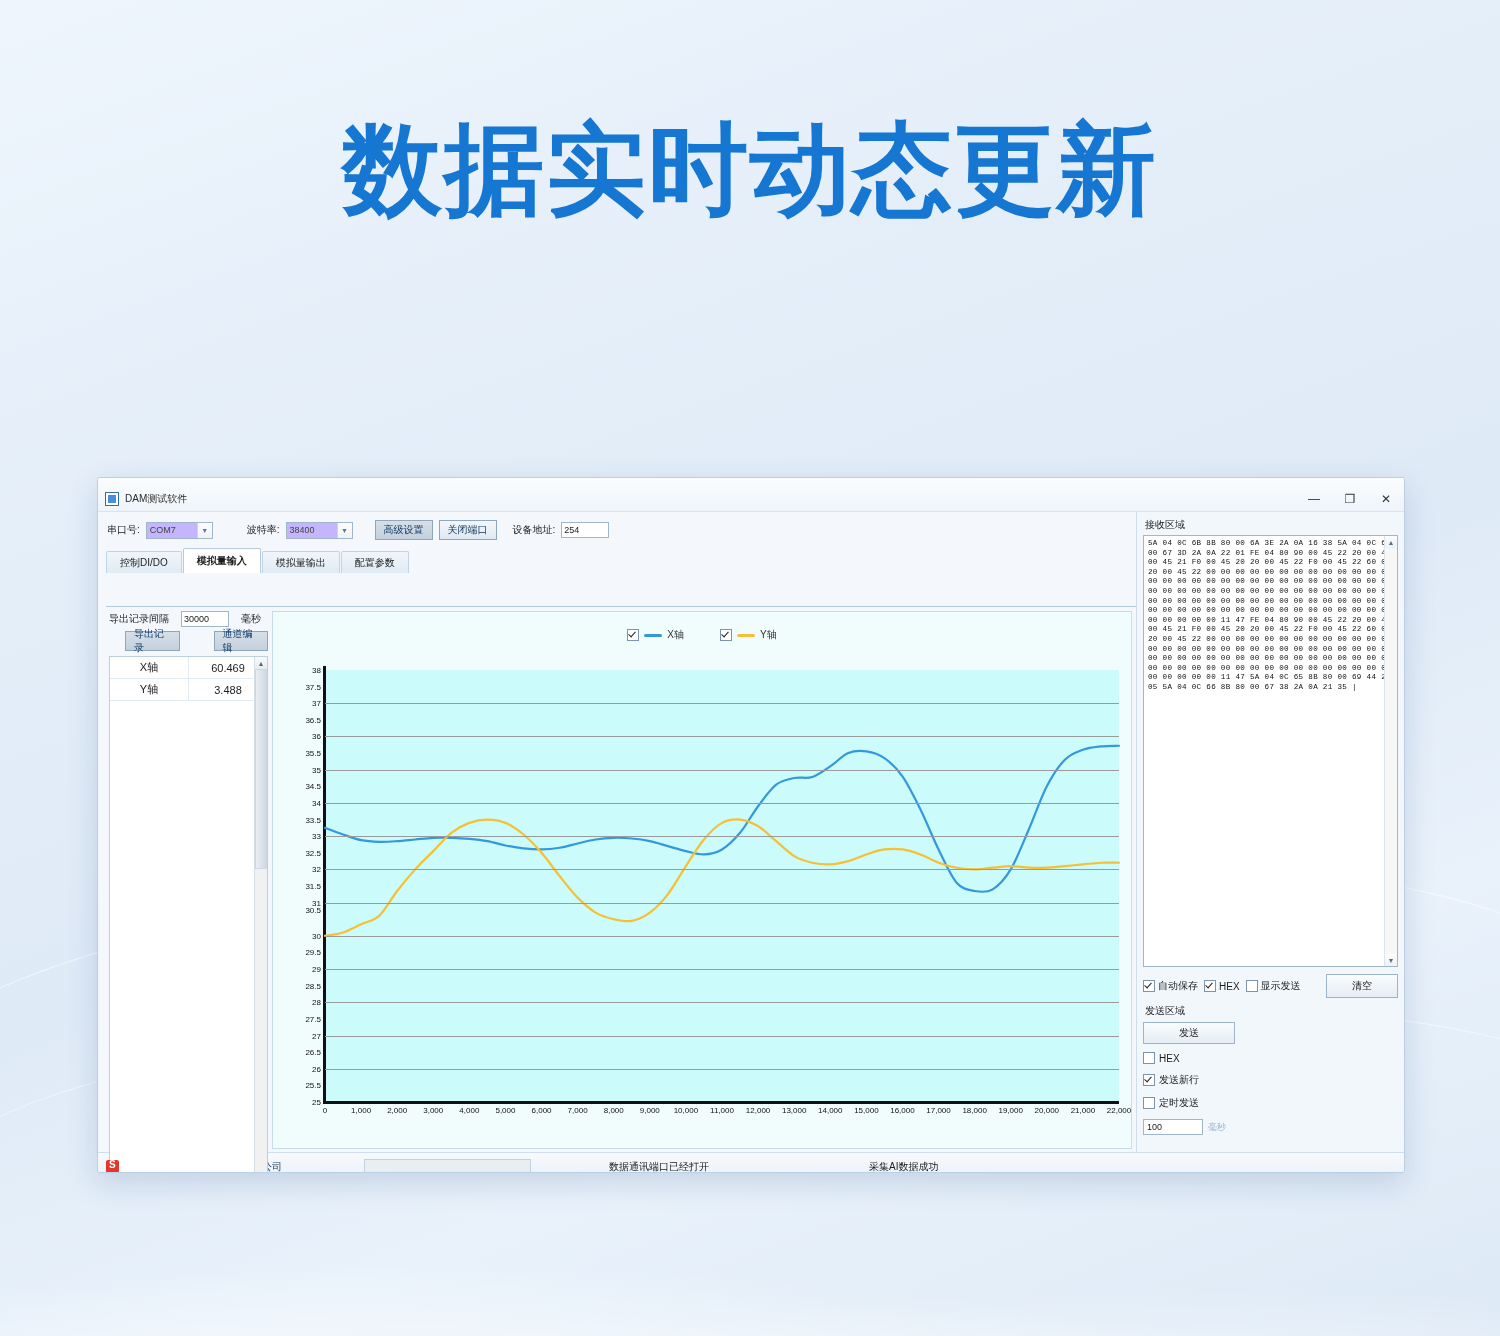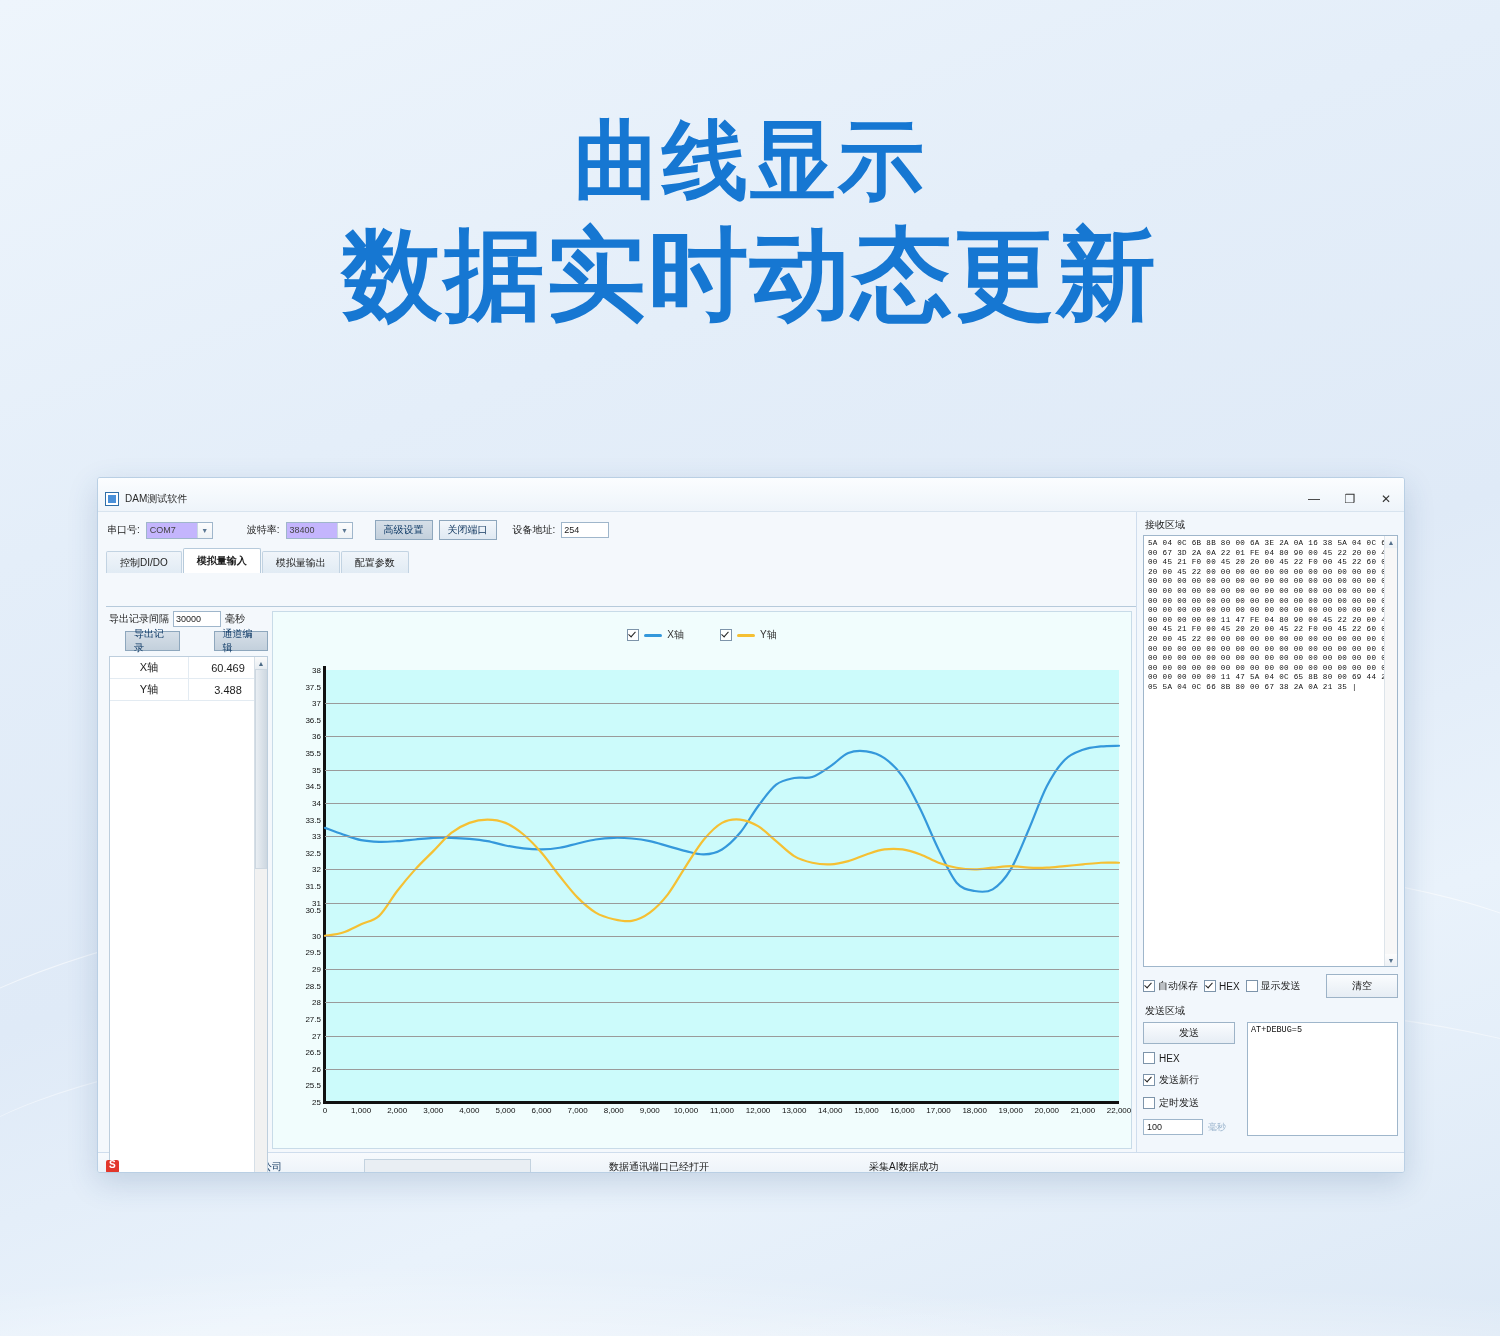--- a/index.html
+++ b/index.html
@@ -57,21 +57,21 @@
 
   
   .tabs{display:flex;align-items:flex-end;height:24px;margin:5px 0 0 8px;position:relative;}
   .tab{height:21px;padding:0 13px;display:flex;align-items:center;font-size:10px;color:#1c1c1c;
     border:1px solid #c2d3e2;border-bottom:none;background:linear-gradient(#f0f5fa,#e1ebf4);margin-right:1px;
     border-radius:2px 2px 0 0;}
   .tab.active{background:#fff;height:24px;font-weight:bold;border-color:#b6cadb;}
 
   .tabcontent{position:absolute;left:8px;top:94px;right:0;bottom:0;border-top:1px solid #b6cadb;display:flex;}
   .side-col{width:162px;padding:4px 0 0 3px;box-sizing:border-box;}
-  .exp-row{display:flex;align-items:center;gap:4px;font-size:10px;color:#1c1c1c;margin-bottom:4px;}
+  .exp-row{display:flex;align-items:center;gap:12px;font-size:10px;color:#1c1c1c;margin-bottom:4px;}
   .exp-btns{display:flex;gap:34px;margin-bottom:5px;margin-left:16px;}
   .tbl{border:1px solid #bdcedd;background:#fff;height:515px;position:relative;}
   .tbl table{width:100%;border-collapse:collapse;}
   .tbl td{height:19px;font-size:11px;color:#1c1c1c;border-bottom:1px solid #e3ebf2;}
   .tbl td.c1{width:50%;text-align:center;border-right:1px solid #e3ebf2;}
   .tbl td.c2{text-align:center;}
   .tbl .vsb{position:absolute;right:0;top:0;width:12px;height:100%;background:#f1f1f1;border-left:1px solid #d6dfe7;}
   .tbl .vsb .up{height:12px;background:linear-gradient(#fafafa,#e6ecf1);border-bottom:1px solid #d6dfe7;
     display:flex;align-items:center;justify-content:center;font-size:7px;color:#5b7governance;color:#4d6versions;color:#4d6b86;}
   .tbl .vsb .thumb{position:absolute;top:12px;left:0;width:12px;height:200px;background:linear-gradient(90deg,#e9eef3,#cfd9e2);
@@ -133,21 +133,20 @@
   .st2{font-size:10px;color:#1c1c1c;margin-left:160px;}
 </style>
 </head>
 <body>
 
 <div class="bg-swoosh"></div>
 <div class="bg-line"></div>
 <div class="bg-line2"></div>
 
 <div class="headline">
-  <span class="l1">曲线显示</span>
   <span class="l2">数据实时动态更新</span>
 </div>
 
 <div class="window">
 
   <div class="titlebar">
     <span class="app-ico"></span>
     <span class="t-title">DAM测试软件</span>
     <div class="win-btns">
       <div>—</div>
@@ -365,21 +364,20 @@
           </div>
           <div class="send-opt">
             <span class="cb"></span>
             <span>定时发送</span>
           </div>
           <div class="ms-row">
             <span class="ms-in">100</span>
             <span class="ms-unit">毫秒</span>
           </div>
         </div>
-        <div class="send-area">AT+DEBUG=5</div>
       </div>
     </div>
 
   </div>
 
   <div class="statusbar">
     <div class="logo">
       <span class="mark"></span>
       <span class="en">
         <span>JUYING</span>

